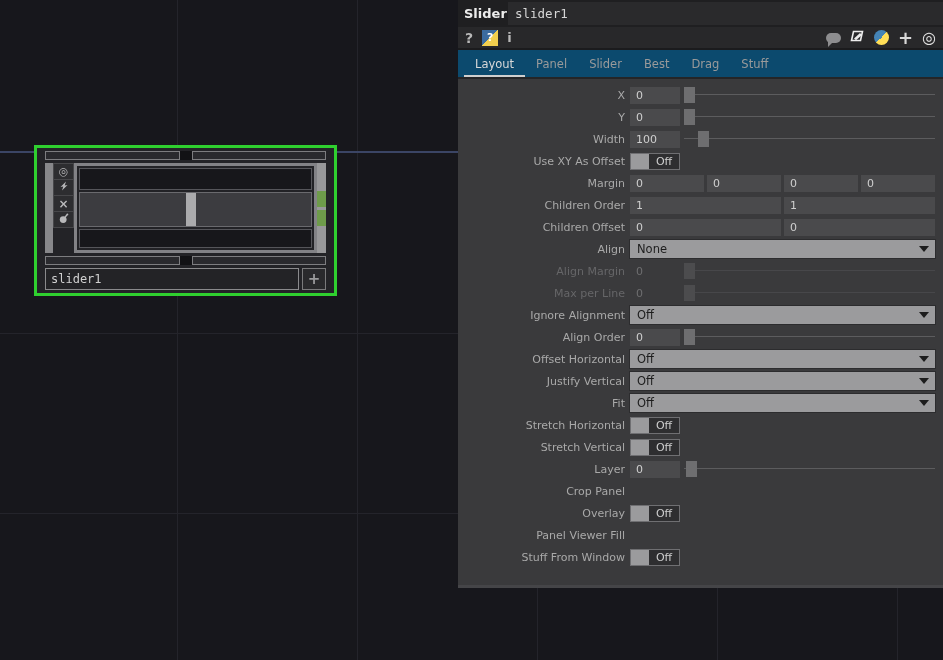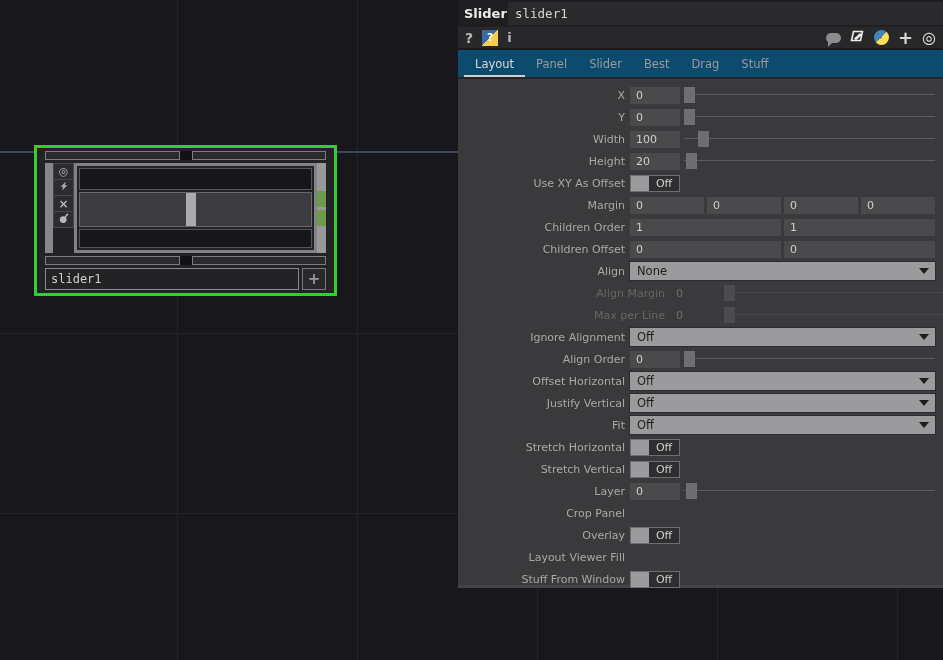--- a/index.html
+++ b/index.html
@@ -70,21 +70,21 @@
   .plusico{color:#d8d8d8;font-size:18px;font-weight:bold;line-height:14px;}
   .bullseye{color:#e2e2e2;font-size:16px;line-height:15px;}
   .tabbar{height:27px;display:flex;align-items:center;padding-left:6px;
     background:#0c4a6e;border-bottom:2px solid #252527;}
   .tab{padding:4px 11px 4px;color:#9a9a9a;font-size:11.5px;cursor:default;}
   .tab.active{color:#d8d8d8;border-bottom:2px solid #cfcfcf;margin-bottom:-2px;}
   .params{padding-top:5px;}
   .row{height:22px;display:flex;align-items:center;}
   .plabel{width:167px;text-align:right;color:#a9a9a9;font-size:11px;
     padding-right:5px;flex-shrink:0;}
-  .row.disabled .plabel{color:#666668;padding-left:40px;}
+  .row.disabled .plabel{color:#666668;}
   .pcontrol{width:305px;display:flex;align-items:center;position:relative;height:18px;}
   .numfield{width:50px;height:17px;background:#4a4a4c;color:#cfcfcf;font-size:11px;
     line-height:17px;padding-left:6px;box-sizing:border-box;flex-shrink:0;}
   .row.disabled .numfield{background:transparent;color:#6e6e70;}
   .slider{position:relative;flex:1;height:18px;margin-left:4px;}
   .track{position:absolute;left:0;right:0;top:8px;height:1px;background:#5c5c5e;}
   .row.disabled .track{background:#47474a;}
   .handle{position:absolute;top:1px;width:11px;height:16px;background:#6e6e70;}
   .row.disabled .handle{background:#4c4c4e;}
   .toggle{width:50px;height:17px;border:1px solid #6f6f72;background:#2e2e30;
@@ -225,30 +225,20 @@
         <div class="plabel">Width</div>
         <div class="pcontrol">
           <div class="numfield">100</div>
           <div class="slider">
             <div class="track"></div>
             <div class="handle" style="left: 14px;"></div>
           </div>
         </div>
       </div>
       <div class="row">
-        <div class="plabel">Height</div>
-        <div class="pcontrol">
-          <div class="numfield">20</div>
-          <div class="slider">
-            <div class="track"></div>
-            <div class="handle" style="left: 2px;"></div>
-          </div>
-        </div>
-      </div>
-      <div class="row">
         <div class="plabel">Use XY As Offset</div>
         <div class="pcontrol">
           <div class="toggle">
             <div class="knob"></div>
             <div class="tstate">Off</div>
           </div>
         </div>
       </div>
       <div class="row">
         <div class="plabel">Margin</div>
@@ -373,21 +363,21 @@
       <div class="row">
         <div class="plabel">Overlay</div>
         <div class="pcontrol">
           <div class="toggle">
             <div class="knob"></div>
             <div class="tstate">Off</div>
           </div>
         </div>
       </div>
       <div class="row">
-        <div class="plabel">Layout Viewer Fill</div>
+        <div class="plabel">Panel Viewer Fill</div>
       </div>
       <div class="row">
         <div class="plabel">Stuff From Window</div>
         <div class="pcontrol">
           <div class="toggle">
             <div class="knob"></div>
             <div class="tstate">Off</div>
           </div>
         </div>
       </div>

